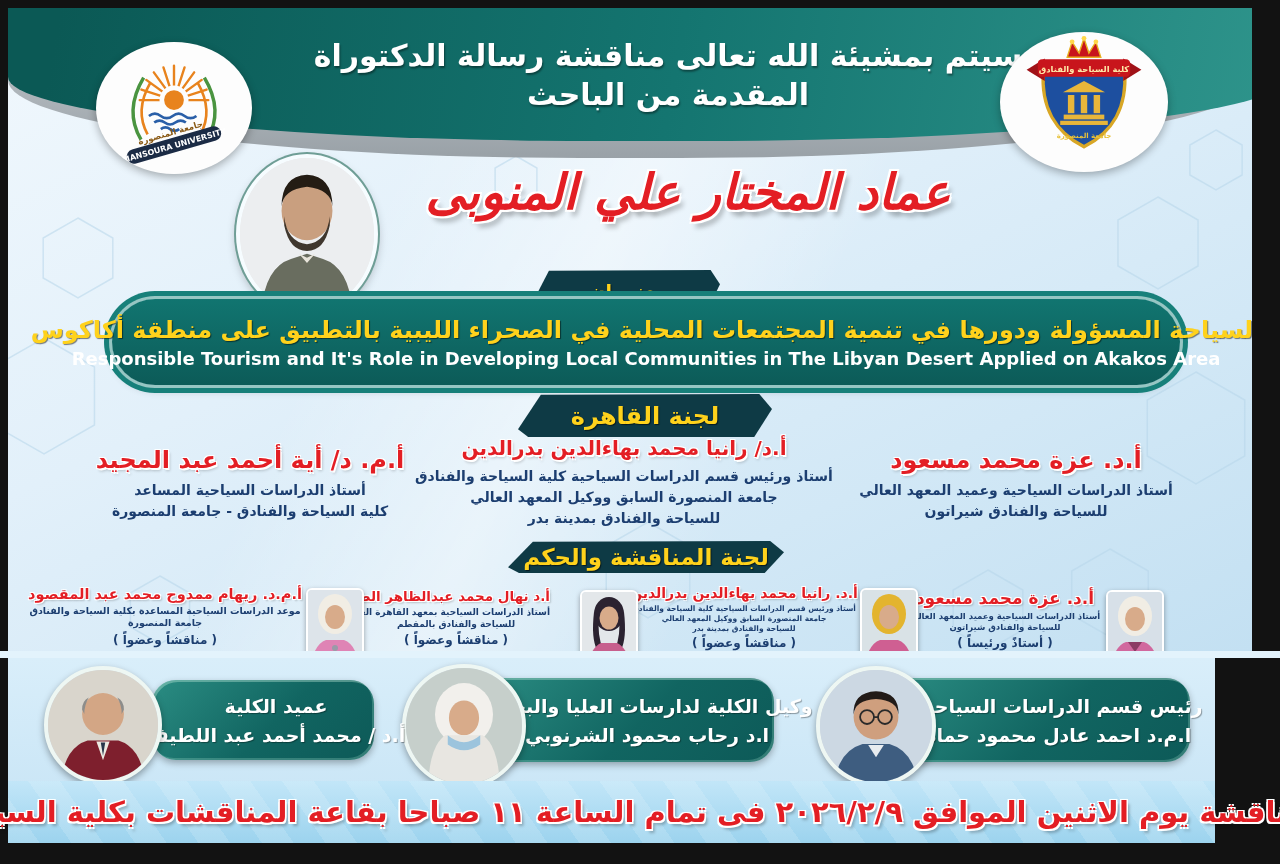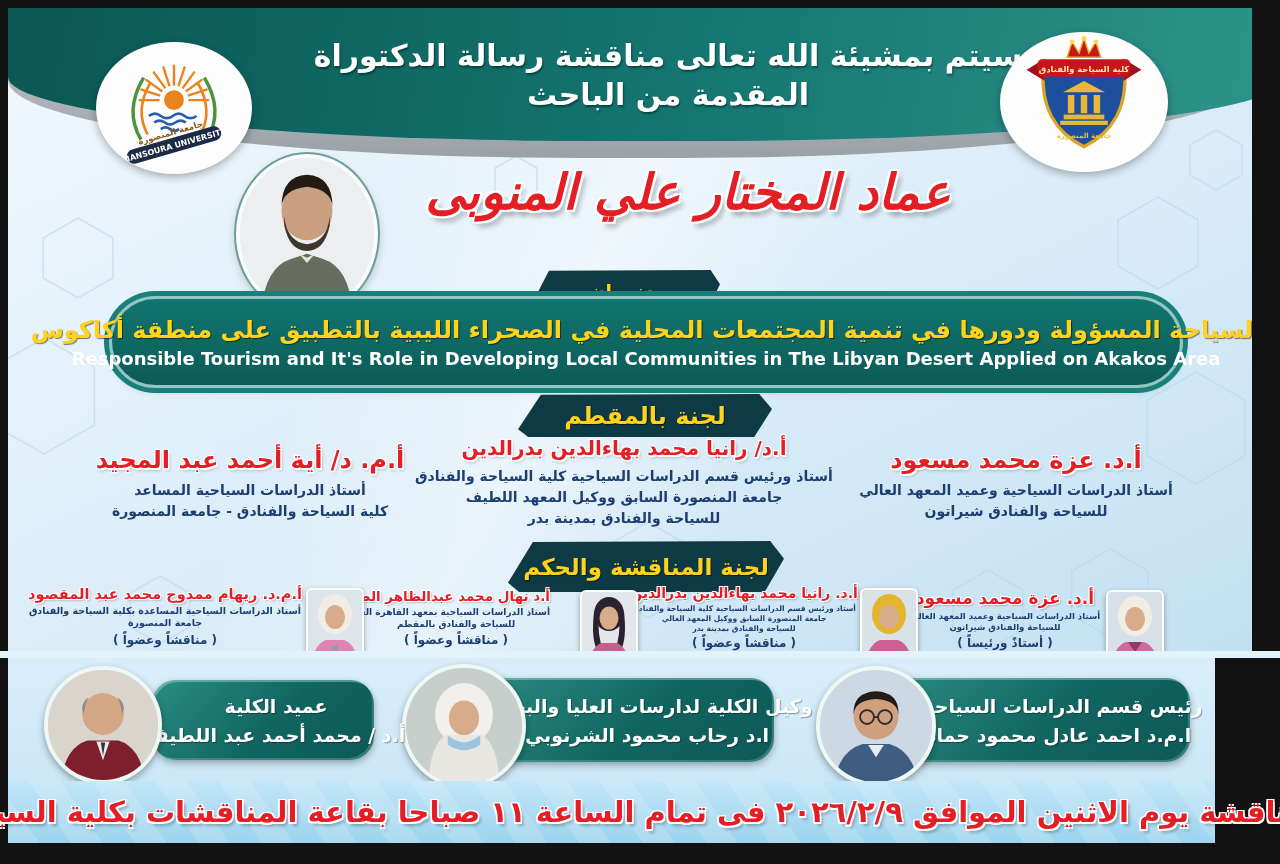--- a/index.html
+++ b/index.html
@@ -43,21 +43,21 @@
     color:#e31e24;font-weight:bold;font-size:54px;white-space:nowrap;
     text-shadow:-2px -2px 0 #fff,2px -2px 0 #fff,-2px 2px 0 #fff,2px 2px 0 #fff,4px 6px 5px rgba(0,0,0,.25);}
 
   
   .badge{position:absolute;background:#0e3a45;color:#ffd21c;font-weight:bold;
     display:flex;align-items:center;justify-content:center;
     clip-path:polygon(0 82%, 9% 2%, 95% 0, 100% 35%, 93% 100%, 4% 100%);
     text-shadow:1px 1px 1px rgba(0,0,0,.55);}
   .badge.entitled{left:524px;top:247px;width:188px;height:41px;font-size:19px;margin-top:15px;}
   .badge.supervision{left:510px;top:386px;width:254px;height:43px;font-size:24px;}
-  .badge.committee{left:500px;top:533px;width:276px;height:51px;font-size:23px;}
+  .badge.committee{left:500px;top:533px;width:276px;height:32px;font-size:23px;}
 
   
   .thesis-box{position:absolute;left:104px;top:291px;width:1068px;height:86px;border-radius:46px;
     background:linear-gradient(180deg,#117570 0%,#0c5b58 100%);
     box-shadow:0 0 0 3px rgba(255,255,255,.55),0 0 0 8px #17807a,0 4px 10px rgba(0,0,0,.3);
     display:flex;flex-direction:column;align-items:center;justify-content:center;gap:4px;padding:0 34px;box-sizing:border-box;}
   .thesis-ar{color:#ffd21c;font-weight:bold;font-size:24px;white-space:nowrap;text-shadow:1px 1px 1px rgba(0,0,0,.5);}
   .thesis-en{color:#fff;font-weight:bold;font-size:18px;white-space:nowrap;}
 
   
@@ -223,32 +223,32 @@
     <div class="badge entitled">
       <span>بعنــوان</span>
     </div>
 
     <div class="thesis-box">
       <div class="thesis-ar fit">السياحة المسؤولة ودورها في تنمية المجتمعات المحلية في الصحراء الليبية بالتطبيق على منطقة أكاكوس</div>
       <div class="thesis-en fit" dir="ltr">Responsible Tourism and It's Role in Developing Local Communities in The Libyan Desert Applied on Akakos Area</div>
     </div>
 
     <div class="badge supervision">
-      <span>لجنة بالمقطم</span>
+      <span>لجنة القاهرة</span>
     </div>
 
     <div class="sup m0">
       <div class="name fit">أ.د. عزة محمد مسعود</div>
       <div class="desc fit">أستاذ الدراسات السياحية وعميد المعهد العالي
 للسياحة والفنادق شيراتون</div>
     </div>
     <div class="sup m1">
       <div class="name fit">أ.د/ رانيا محمد بهاءالدين بدرالدين</div>
       <div class="desc fit">أستاذ ورئيس قسم الدراسات السياحية كلية السياحة والفنادق
-جامعة المنصورة السابق ووكيل المعهد اللطيف
+جامعة المنصورة السابق ووكيل المعهد العالي
 للسياحة والفنادق بمدينة بدر</div>
     </div>
     <div class="sup m2">
       <div class="name fit">أ.م. د/ أية أحمد عبد المجيد</div>
       <div class="desc fit">أستاذ الدراسات السياحية المساعد
 كلية السياحة والفنادق - جامعة المنصورة</div>
     </div>
 
     <div class="badge committee">
       <span>لجنة المناقشة والحكم</span>
@@ -300,21 +300,21 @@
         <ellipse cx="27" cy="22" rx="15" ry="17" fill="#2b2230"></ellipse>
         <path d="M12,20 Q9,46 15,58 L21,58 Q15,42 17,24 Z" fill="#2b2230"></path>
         <path d="M42,20 Q45,46 39,58 L33,58 Q39,42 37,24 Z" fill="#2b2230"></path>
         <ellipse cx="27" cy="26" rx="9.5" ry="11.5" fill="#d8ab8a"></ellipse>
         <path d="M4,78 Q8,56 19,51 L35,51 Q46,56 50,78 Z" fill="#c75f8d"></path>
         </svg>
     </div>
 
     <div class="com c3">
       <div class="name fit" style="font-size: 14.5px;">أ.م.د. ريهام ممدوح محمد عبد المقصود</div>
-      <div class="desc fit" style="font-size: 9.5px;">أستاذ الدراسات السياحية المساعدة بكلية السياحة والفنادق
+      <div class="desc fit" style="font-size: 9.5px;">موعد الدراسات السياحية المساعدة بكلية السياحة والفنادق
 جامعة المنصورة</div>
       <div class="role fit">( مناقشاً وعضواً )</div>
     </div>
     <div class="com-photo p3">
       <svg viewBox="0 0 54 78">
           <rect width="54" height="78" fill="#dde4ea"></rect>
         <ellipse cx="27" cy="24" rx="17" ry="20" fill="#f1ede4"></ellipse>
         <ellipse cx="27" cy="27" rx="10" ry="12" fill="#d8ab8a"></ellipse>
         <path d="M2,78 Q6,54 18,50 L36,50 Q48,54 52,78 Z" fill="#df84b5"></path>
         <circle cx="27" cy="58" r="3" fill="#9a9aa8"></circle>

